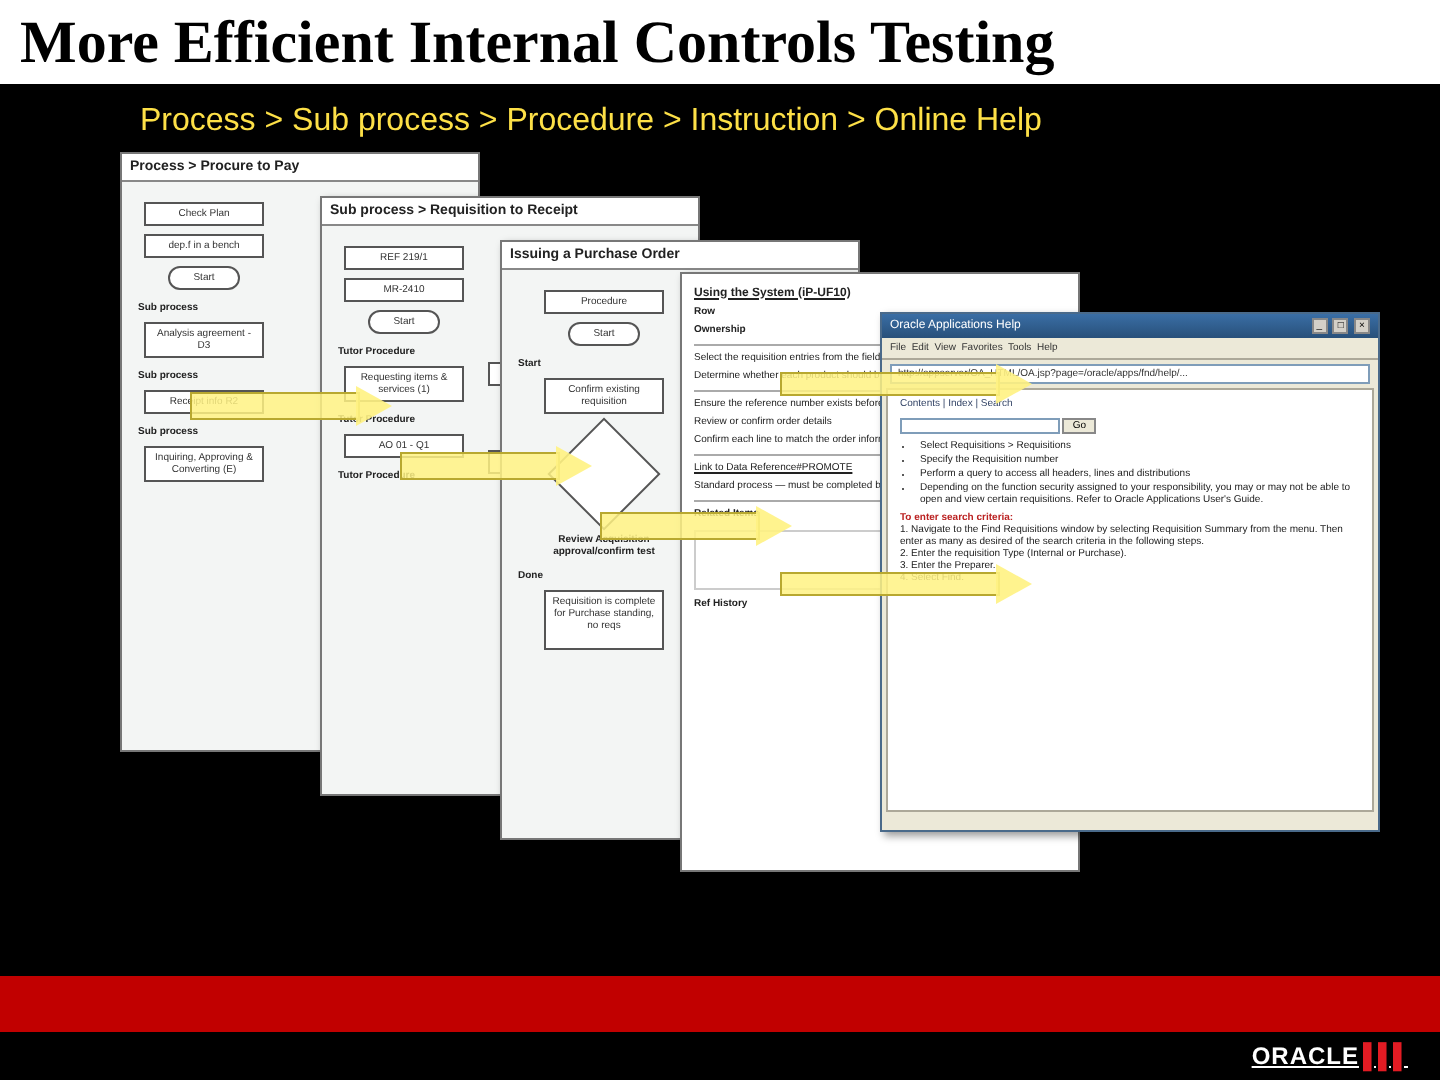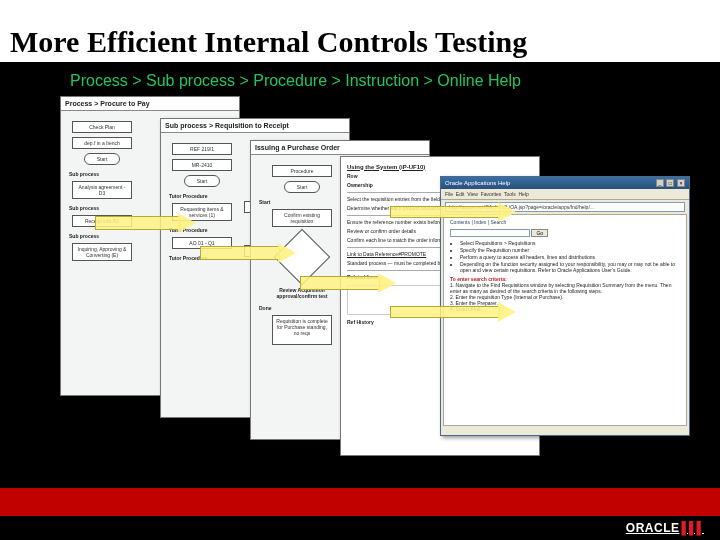--- a/index.html
+++ b/index.html
@@ -14,35 +14,34 @@
   .title-block {
     background: #fff;
     padding: 6px 10px 4px 10px;
     width: 100%;
   }
   .title {
     font-size: 30px;
     font-weight: bold;
     color: #000;
     line-height: 1.05;
-    margin-top: 20px;
   }
   .subtitle {
     font-size: 21px;
     font-style: italic;
     font-weight: bold;
     color: #000;
     border-bottom: 2px solid #000;
     padding-bottom: 2px;
     margin-top: 2px;
   }
   .breadcrumb {
     font-family: Arial, Helvetica, sans-serif;
     font-size: 16px;
-    color: #22c55e;
+    color: #fde047;
     padding: 10px 0 0 70px;
   }
   .stage {
     position: relative;
     width: 100%;
     height: 370px;
     margin-top: 6px;
   }
   
   .doc {

